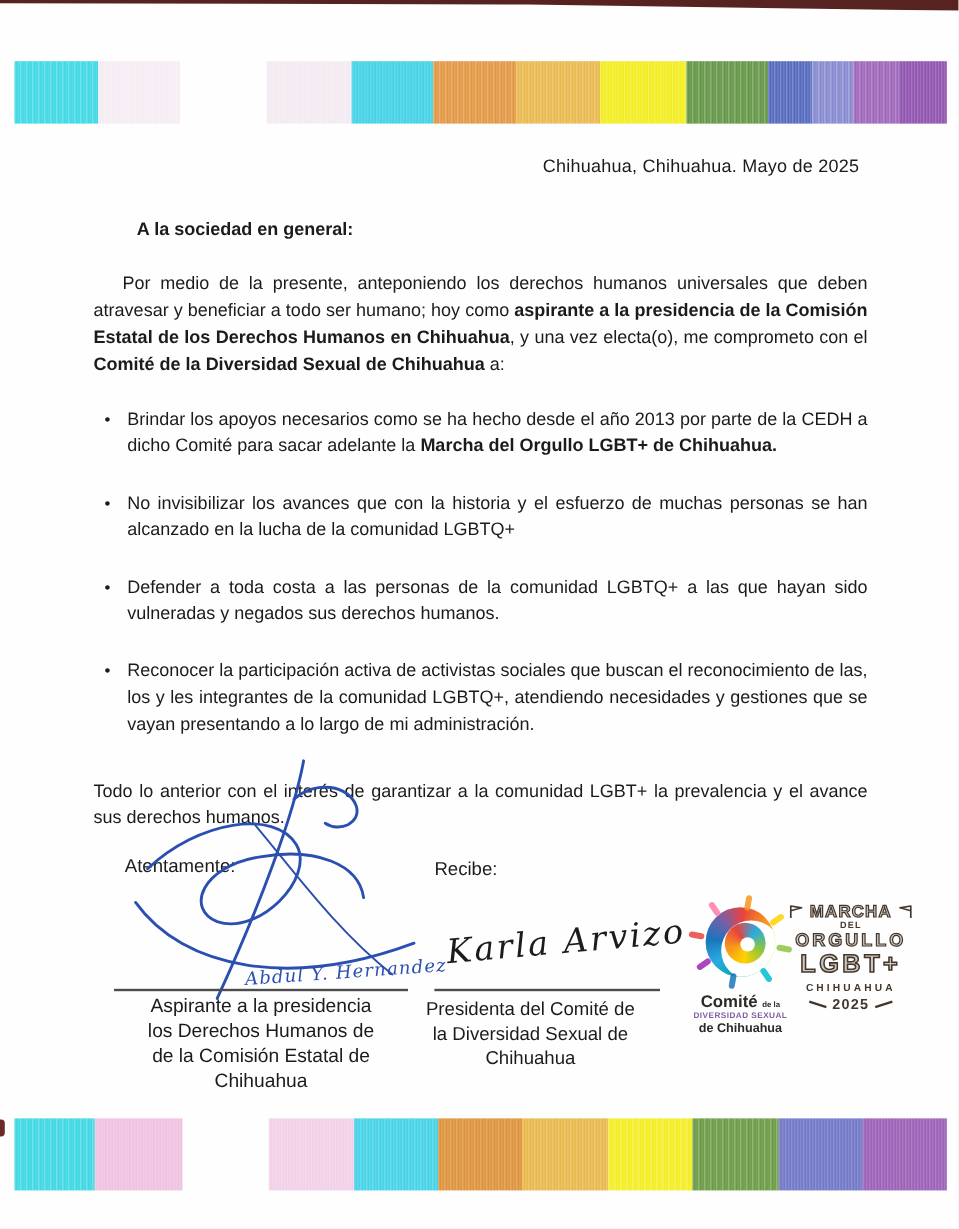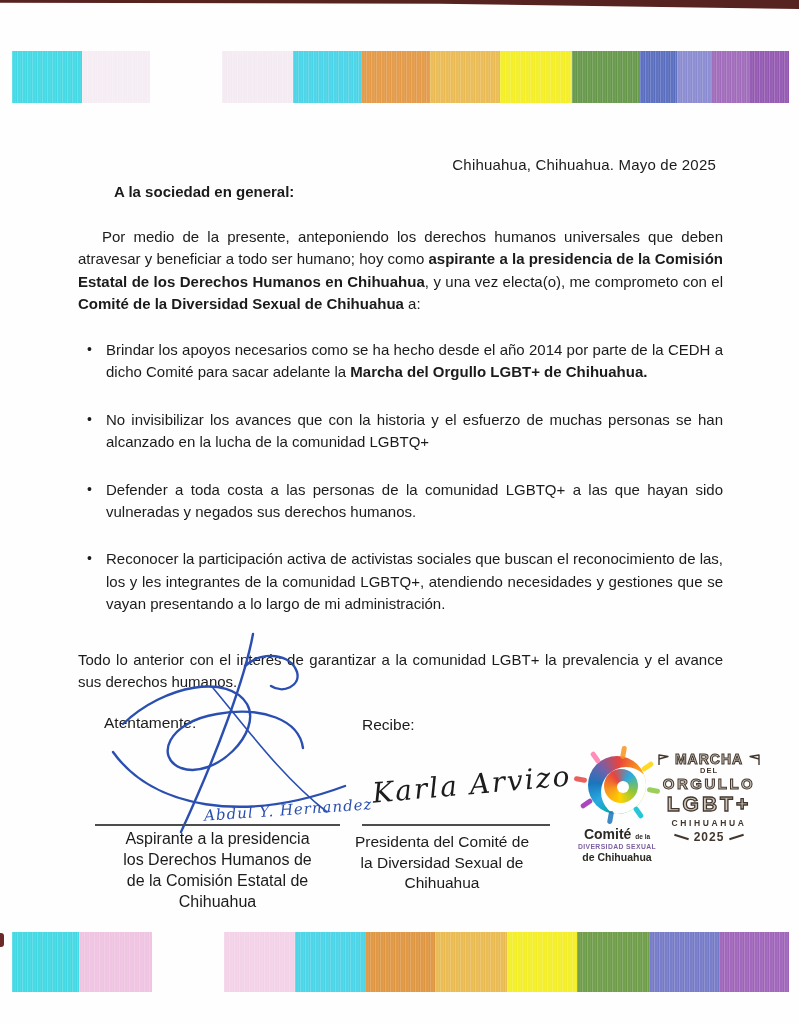--- a/index.html
+++ b/index.html
@@ -9,21 +9,21 @@
   .edge-top{position:absolute;left:0;top:0;width:799px;height:9px;background:#572320;
             clip-path:polygon(0 0,100% 0,100% 100%,55% 42%,0 30%);}
   .edge-nub{position:absolute;left:0;top:933px;width:4px;height:14px;background:#6b2a28;border-radius:0 3px 3px 0;}
   
   .stripe{position:absolute;display:flex;}
   .stripe-top{left:12px;top:51px;height:52px;}
   .stripe-bottom{left:12px;top:932px;height:60px;}
   .stripe .block{height:100%;}
   .stripe .block.tex{background-image:repeating-linear-gradient(90deg,rgba(255,255,255,.30) 0px,rgba(255,255,255,0) 2px,rgba(255,255,255,.16) 3px,rgba(255,255,255,0) 5px);}
   
-  .date{position:absolute;top:156px;right:83px;font-size:15px;letter-spacing:.2px;}
+  .date{position:absolute;top:130px;right:83px;font-size:15px;letter-spacing:.2px;}
   .salutation{position:absolute;left:78px;top:183px;font-size:15px;font-weight:700;margin-left:36px;}
   .intro{position:absolute;left:78px;top:226px;width:645px;font-size:15px;line-height:22.4px;
          text-align:justify;text-indent:24px;}
   .bullets{position:absolute;left:85px;top:339px;width:638px;margin:0;padding:0;list-style:none;}
   .bullet{position:relative;padding-left:21px;margin:0 0 25px 0;font-size:15px;line-height:22.4px;text-align:justify;}
   .bullet .marker{position:absolute;left:2px;top:-1px;font-size:14px;}
   .closing{position:absolute;left:78px;top:649px;width:645px;font-size:15px;line-height:22.4px;text-align:justify;}
   b,.b{font-weight:700;}
   
   .sig-heading{position:absolute;font-size:15.5px;}
@@ -107,21 +107,21 @@
       <div class="block tex" style="width: 70px; background-color: rgb(154, 93, 182);"></div>
     </div>
 
   <div class="date">Chihuahua, Chihuahua. Mayo de 2025</div>
   <div class="salutation">A la sociedad en general:</div>
   <div class="intro"><span>Por medio de la presente, anteponiendo los derechos humanos universales que deben atravesar y beneficiar a todo ser humano; hoy como </span><span class="b">aspirante a la presidencia de la Comisión Estatal de los Derechos Humanos en Chihuahua</span><span>, y una vez electa(o), me comprometo con el </span><span class="b">Comité de la Diversidad Sexual de Chihuahua</span><span> a:</span></div>
 
   <ul class="bullets">
     <li class="bullet">
       <span class="marker">•</span>
-      <div><span>Brindar los apoyos necesarios como se ha hecho desde el año 2014 por parte de la CEDH a dicho Comité para sacar adelante la </span><span class="b">Marcha del Orgullo LGBT+ de Chihuahua.</span></div>
+      <div><span>Brindar los apoyos necesarios como se ha hecho desde el año 2013 por parte de la CEDH a dicho Comité para sacar adelante la </span><span class="b">Marcha del Orgullo LGBT+ de Chihuahua.</span></div>
     </li>
     <li class="bullet">
       <span class="marker">•</span>
       <div><span>No invisibilizar los avances que con la historia y el esfuerzo de muchas personas se han alcanzado en la lucha de la comunidad LGBTQ+</span></div>
     </li>
     <li class="bullet">
       <span class="marker">•</span>
       <div><span>Defender a toda costa a las personas de la comunidad LGBTQ+ a las que hayan sido vulneradas y negados sus derechos humanos.</span></div>
     </li>
     <li class="bullet">

